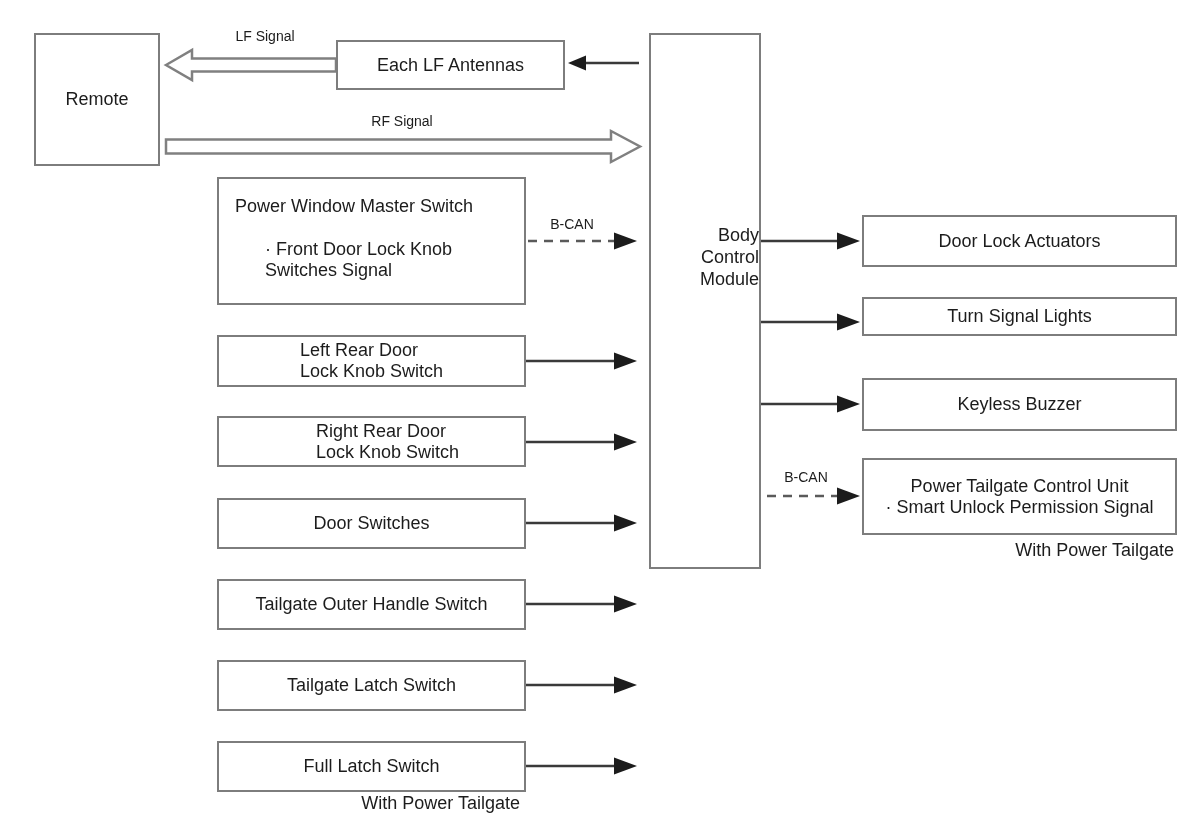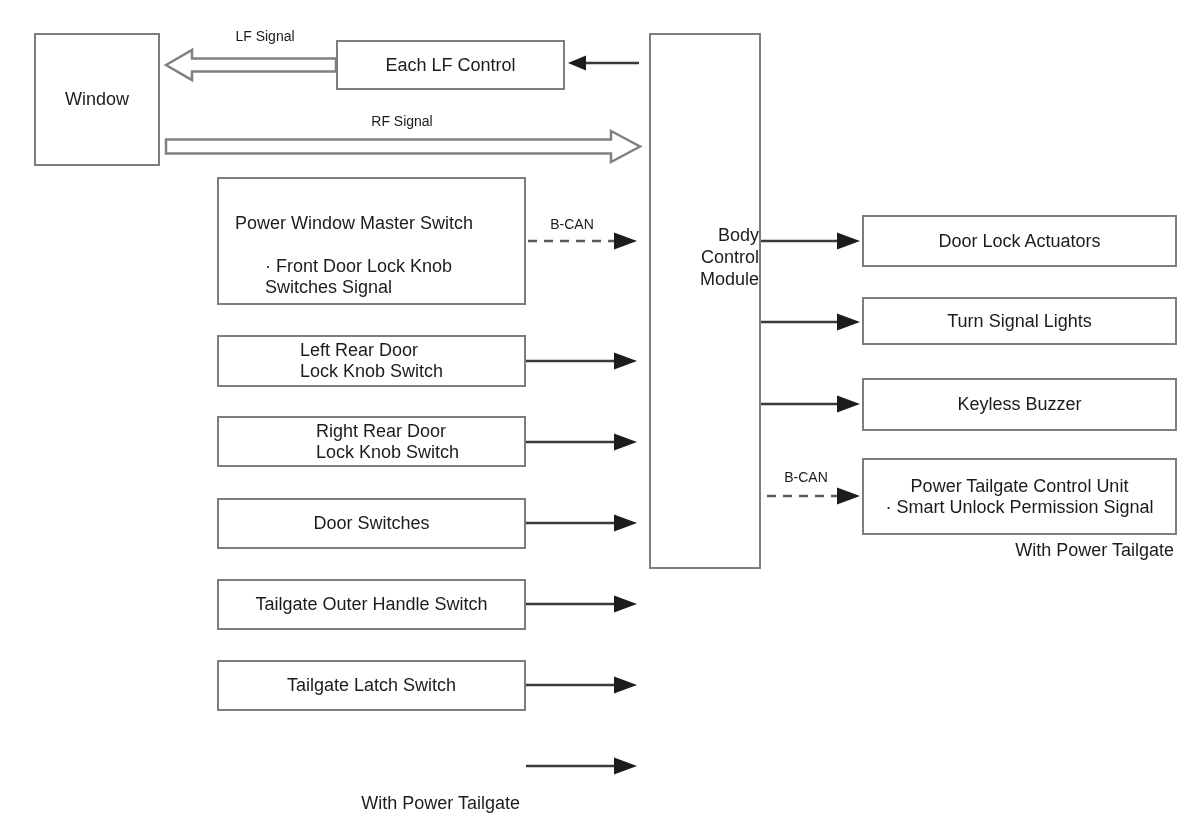--- a/index.html
+++ b/index.html
@@ -32,32 +32,32 @@
   .prewrap { white-space: pre-line; }
   .leftlines { text-align: left; }
 
   .remote   { left: 34px;  top: 33px;  width: 126px; height: 133px; }
   .antennas { left: 336px; top: 40px;  width: 229px; height: 50px; }
 
   .bcm      { left: 649px; top: 33px;  width: 112px; height: 536px;
               display: block; padding: 189px 0 0 16px; text-align: right; line-height: 22px; }
 
   .pwms     { left: 217px; top: 177px; width: 309px; height: 128px;
-              display: block; padding: 34px 8px 0 16px; text-align: left; }
+              display: block; padding: 17px 8px 0 16px; text-align: left; }
   .pwms-sub { margin: 22px 0 0 30px; }
 
   .lrd      { left: 217px; top: 335px; width: 309px; height: 52px; }
   .rrd      { left: 217px; top: 416px; width: 309px; height: 51px; padding-left: 32px; }
   .ds       { left: 217px; top: 498px; width: 309px; height: 51px; }
   .tohs     { left: 217px; top: 579px; width: 309px; height: 51px; }
   .tls      { left: 217px; top: 660px; width: 309px; height: 51px; }
   .fls      { left: 217px; top: 741px; width: 309px; height: 51px; }
 
   .dla      { left: 862px; top: 215px; width: 315px; height: 52px; }
-  .tsl      { left: 862px; top: 297px; width: 315px; height: 48px; }
+  .tsl      { left: 862px; top: 297px; width: 315px; height: 39px; }
   .kb       { left: 862px; top: 378px; width: 315px; height: 53px; text-align: center; }
   .ptcu     { left: 862px; top: 458px; width: 315px; height: 77px; }
 
   .flabel {
     position: absolute;
     font-size: 14px;
     line-height: 20px;
     text-align: center;
   }
   .lf-label   { left: 198px; top: 26px;  width: 134px; }
@@ -138,25 +138,25 @@
       <polygon points="860,404 837,395.5 837,412.5" fill="#1c1c1c"></polygon>
     </g>
 
     <g>
       <line x1="751" y1="496" x2="841" y2="496" stroke="#5a5a5a" stroke-width="2.5" stroke-dasharray="9,7"></line>
       <polygon points="860,496 837,487.5 837,504.5" fill="#1c1c1c"></polygon>
     </g>
   </svg>
 
   <div class="box remote">
-    <span>Window</span>
+    <span>Remote</span>
   </div>
 
   <div class="box antennas">
-    <span>Each LF Control</span>
+    <span>Each LF Antennas</span>
   </div>
 
   <div class="box bcm">
     <span class="prewrap">Body
 Control
 Module</span>
   </div>
 
   <div class="box pwms">
     <div>Power Window Master Switch</div>
@@ -179,20 +179,23 @@
   </div>
 
   <div class="box tohs">
     <span>Tailgate Outer Handle Switch</span>
   </div>
 
   <div class="box tls">
     <span>Tailgate Latch Switch</span>
   </div>
 
+  <div class="box fls">
+    <span>Full Latch Switch</span>
+  </div>
 
   <div class="box dla">
     <span>Door Lock Actuators</span>
   </div>
 
   <div class="box tsl">
     <span>Turn Signal Lights</span>
   </div>
 
   <div class="box kb">

